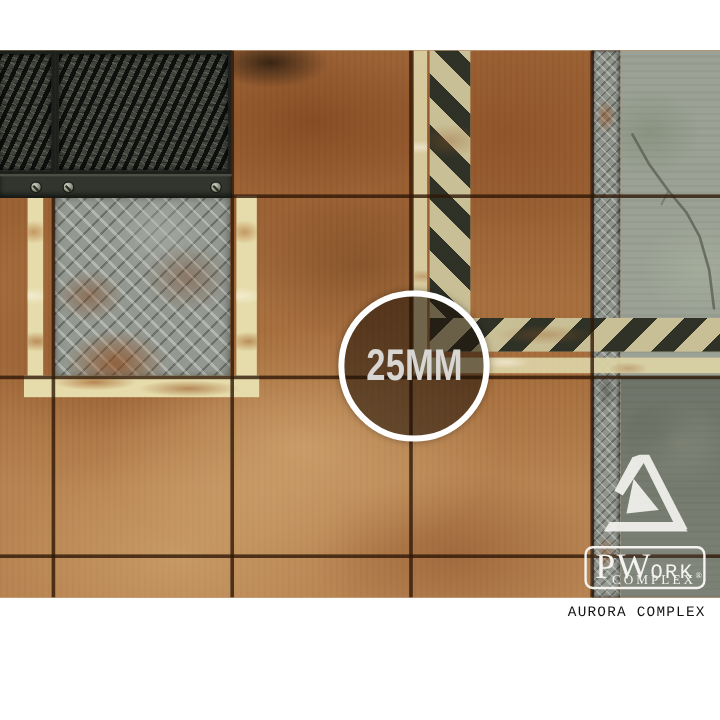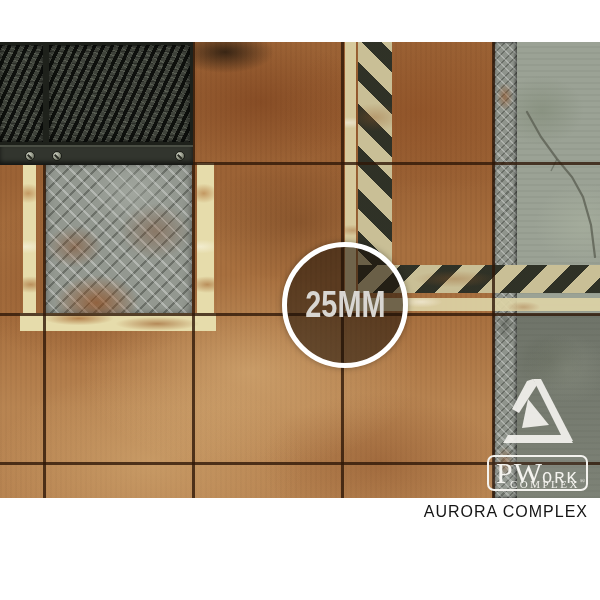--- a/index.html
+++ b/index.html
@@ -133,22 +133,22 @@
     box-sizing:border-box;background:rgba(255,255,255,.06);font-family:"Liberation Serif",serif;
     padding:1px 6px 0 7px;}
   .logo-line1{display:flex;align-items:baseline;line-height:1;}
   .lg-p{font-size:30px;}
   .lg-w{font-size:30px;margin-left:1px;}
   .lg-ork{font-size:17px;letter-spacing:2px;font-family:Liberation Mono, monospace;}
   .lg-reg{font-size:7px;margin-left:1px;}
   .logo-line2{font-size:11px;letter-spacing:2.5px;text-align:right;margin-top:-9px;line-height:1;}
 
   
-  .caption{position:absolute;right:12px;top:503px;font-family:Liberation Sans, sans-serif;
-    font-size:16px;letter-spacing:1px;color:#141414;}
+  .caption{position:absolute;right:12px;top:503px;font-family:Liberation Mono, monospace;
+    font-size:12px;letter-spacing:1px;color:#141414;}
 </style>
 </head>
 <body>
 
 <div class="page">
 
   <div class="photo">
     <div class="rust-base"></div>
 
     <div class="concrete"></div>

